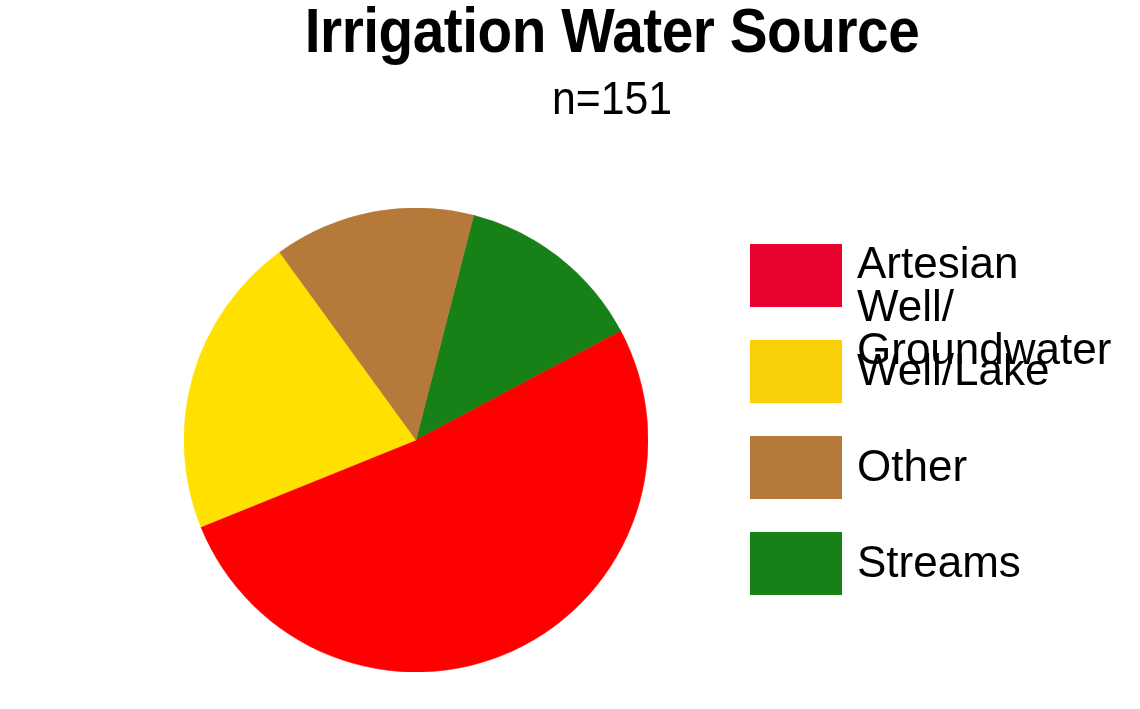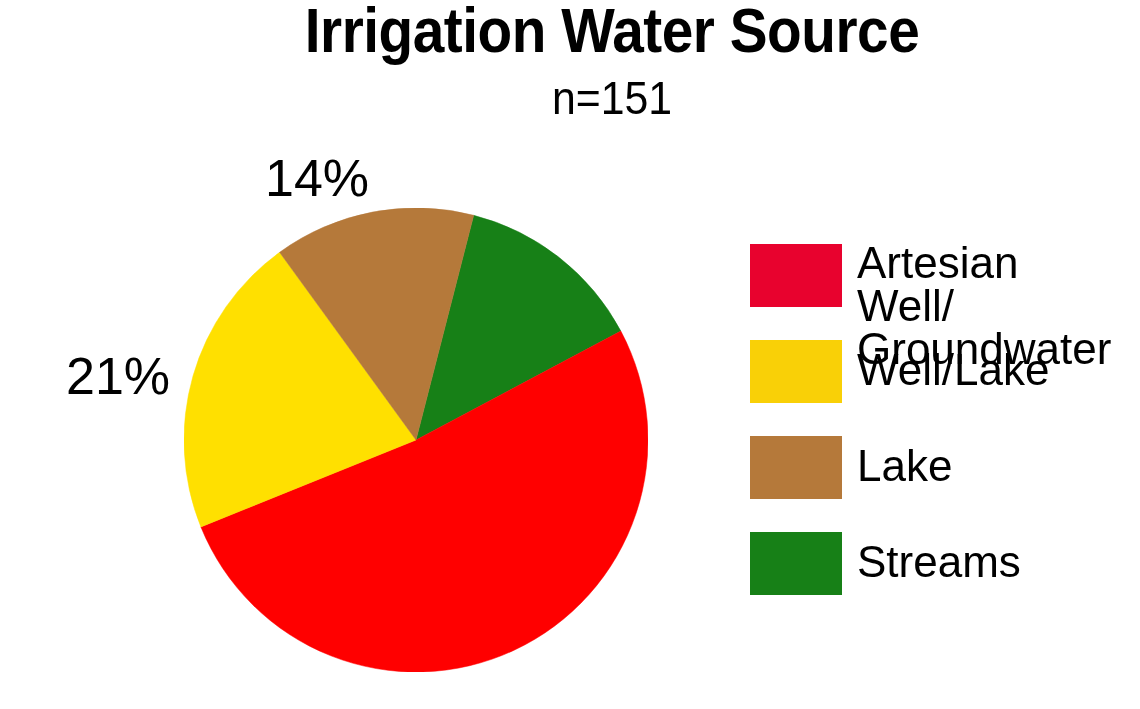--- a/index.html
+++ b/index.html
@@ -128,36 +128,34 @@
     <svg id="pie-svg" viewBox="0 0 464 464">
       <g id="pie-slices">
           <path d="M 232 232 L 289.70 7.29 A 232 232 0 0 1 436.84 123.08 Z" fill="#178017" stroke="#178017" stroke-width="0.5"></path>
           <path d="M 232 232 L 436.84 123.08 A 232 232 0 1 1 16.89 318.91 Z" fill="#FF0000" stroke="#FF0000" stroke-width="0.5"></path>
           <path d="M 232 232 L 16.89 318.91 A 232 232 0 0 1 95.63 44.31 Z" fill="#FFE000" stroke="#FFE000" stroke-width="0.5"></path>
           <path d="M 232 232 L 95.63 44.31 A 232 232 0 0 1 289.70 7.29 Z" fill="#B5793A" stroke="#B5793A" stroke-width="0.5"></path>
         </g>
     </svg>
   </div>
 
-  <div class="pct-label" id="pct-other">14%</div>
-  <div class="pct-label" id="pct-pond">21%</div>
 
   <div id="legend">
     <div class="legend-row" id="legend-row-0">
       <span class="legend-swatch" style="background: rgb(232, 2, 46);"></span>
       <span class="legend-label">Artesian Well/
 Groundwater</span>
     </div>
     <div class="legend-row" id="legend-row-1">
       <span class="legend-swatch" style="background: rgb(249, 208, 7);"></span>
       <span class="legend-label">Well/Lake</span>
     </div>
     <div class="legend-row" id="legend-row-2">
       <span class="legend-swatch" style="background: rgb(181, 121, 58);"></span>
-      <span class="legend-label">Lake</span>
+      <span class="legend-label">Other</span>
     </div>
     <div class="legend-row" id="legend-row-3">
       <span class="legend-swatch" style="background: rgb(23, 128, 23);"></span>
       <span class="legend-label">Streams</span>
     </div>
   </div>
 
 </div>
 
 </body></html>

